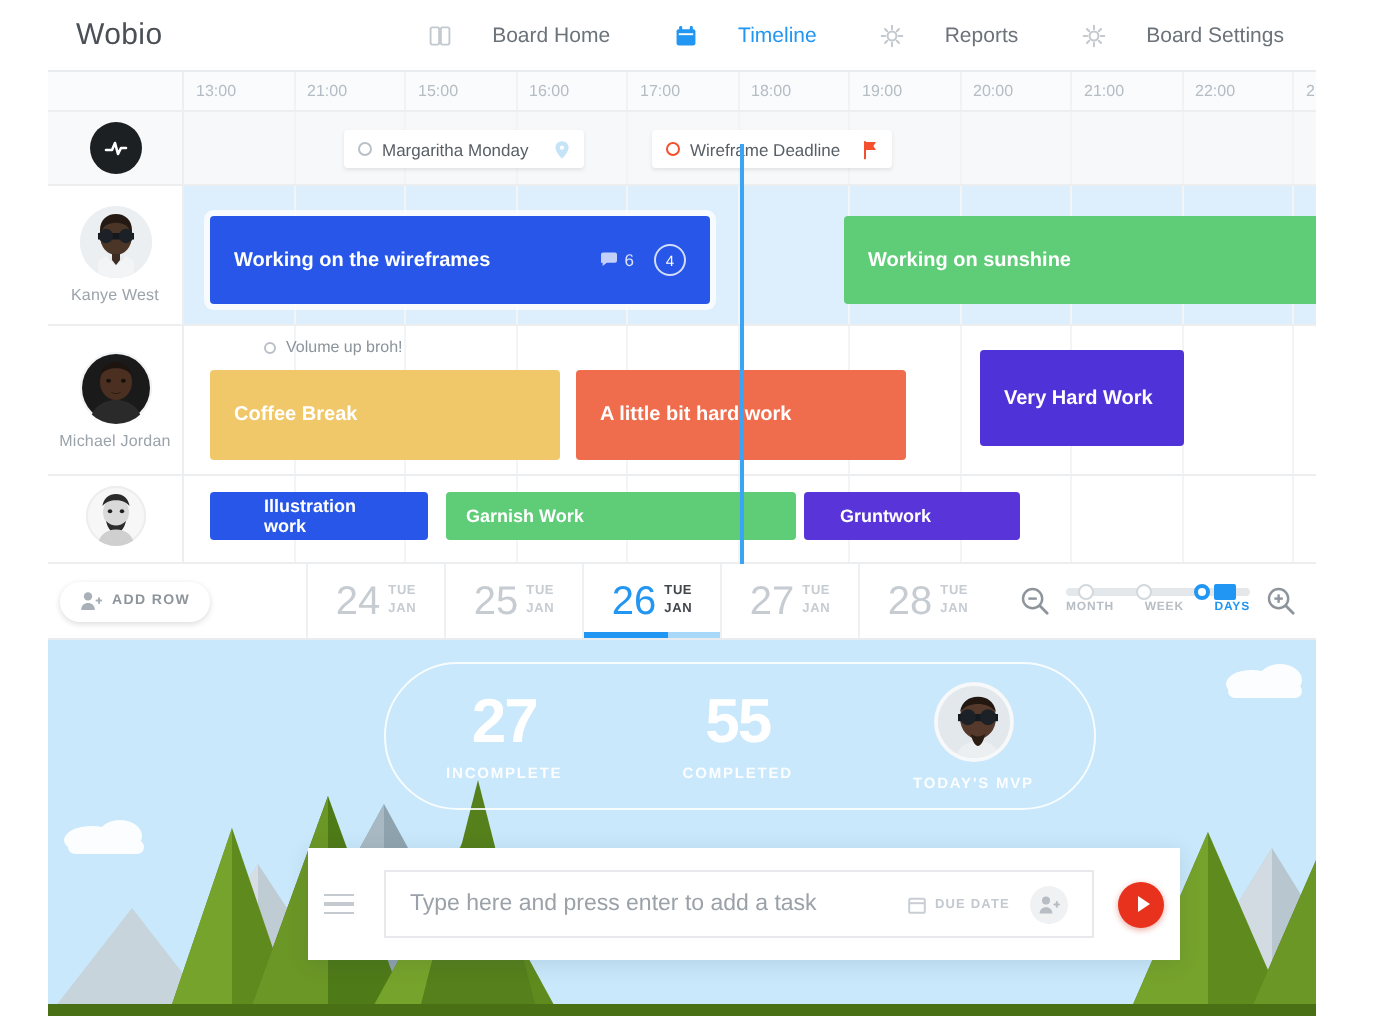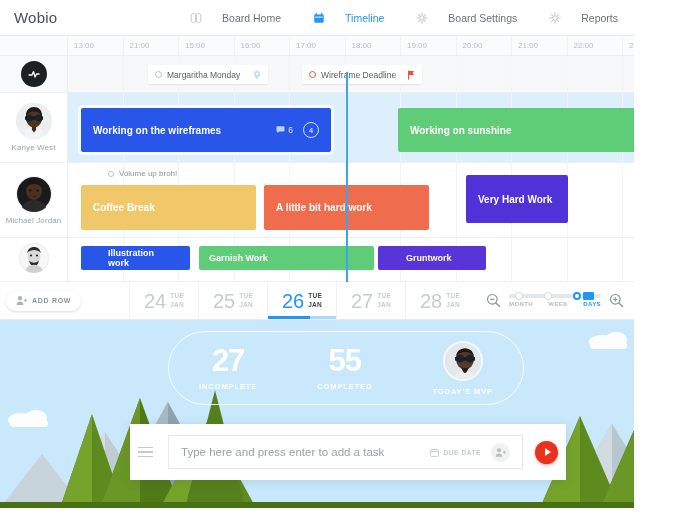--- a/index.html
+++ b/index.html
@@ -1,21 +1,21 @@
 <!DOCTYPE html>
 <html><head>
 <meta charset="utf-8">
 <style>
   * { box-sizing: border-box; margin: 0; padding: 0; }
   body {
     width: 690px; height: 518px;
     font-family: "Liberation Sans", sans-serif;
     background: #fff; overflow: hidden; position: relative;
   }
-  .app { width: 634px; height: 518px; position: relative; overflow: hidden; }
+  .app { width: 634px; height: 518px; position: relative; overflow: hidden; margin-left: 24px; }
 
   
   .header {
     height: 36px; background: #ffffff; border-bottom: 1px solid #e9ecef;
     display: flex; align-items: center; position: relative; z-index: 40;
   }
   .logo {
     font-size: 15px; color: #4a5056; letter-spacing: .2px;
     padding-left: 14px; font-weight: 400;
   }
@@ -196,55 +196,55 @@
       </div>
 
       <div class="nav-item active">
         <svg class="nav-icn" viewBox="0 0 14 14">
           <rect x="1.5" y="3" width="11" height="9.5" rx="1.2" fill="#2196f3"></rect>
           <rect x="3" y="1.2" width="1.8" height="3" rx=".8" fill="#2196f3"></rect>
           <rect x="9.2" y="1.2" width="1.8" height="3" rx=".8" fill="#2196f3"></rect>
           <rect x="2.8" y="5.4" width="8.4" height="1.1" fill="#fff"></rect>
         </svg>
         <span>Timeline</span>
+      </div>
+
+      <div class="nav-item">
+        <svg class="nav-icn" viewBox="0 0 14 14">
+          <circle cx="7" cy="7" r="2.6" fill="none" stroke="#c3c9cf" stroke-width="1.2"></circle>
+          <g stroke="#c3c9cf" stroke-width="1.2" stroke-linecap="round">
+            <line x1="7" y1="1" x2="7" y2="3"></line>
+              <line x1="7" y1="11" x2="7" y2="13"></line>
+            <line x1="1" y1="7" x2="3" y2="7"></line>
+              <line x1="11" y1="7" x2="13" y2="7"></line>
+            <line x1="2.9" y1="2.9" x2="4.2" y2="4.2"></line>
+              <line x1="9.8" y1="9.8" x2="11.1" y2="11.1"></line>
+            <line x1="11.1" y1="2.9" x2="9.8" y2="4.2"></line>
+              <line x1="4.2" y1="9.8" x2="2.9" y2="11.1"></line>
+          </g>
+        </svg>
+        <span>Reports</span>
       </div>
 
       <div class="nav-item">
         <svg class="nav-icn" viewBox="0 0 14 14">
           <circle cx="7" cy="7" r="2.6" fill="none" stroke="#c3c9cf" stroke-width="1.2"></circle>
           <g stroke="#c3c9cf" stroke-width="1.2" stroke-linecap="round">
             <line x1="7" y1="1" x2="7" y2="3"></line>
               <line x1="7" y1="11" x2="7" y2="13"></line>
             <line x1="1" y1="7" x2="3" y2="7"></line>
               <line x1="11" y1="7" x2="13" y2="7"></line>
             <line x1="2.9" y1="2.9" x2="4.2" y2="4.2"></line>
               <line x1="9.8" y1="9.8" x2="11.1" y2="11.1"></line>
             <line x1="11.1" y1="2.9" x2="9.8" y2="4.2"></line>
               <line x1="4.2" y1="9.8" x2="2.9" y2="11.1"></line>
           </g>
         </svg>
         <span>Board Settings</span>
       </div>
-
-      <div class="nav-item">
-        <svg class="nav-icn" viewBox="0 0 14 14">
-          <circle cx="7" cy="7" r="2.6" fill="none" stroke="#c3c9cf" stroke-width="1.2"></circle>
-          <g stroke="#c3c9cf" stroke-width="1.2" stroke-linecap="round">
-            <line x1="7" y1="1" x2="7" y2="3"></line>
-              <line x1="7" y1="11" x2="7" y2="13"></line>
-            <line x1="1" y1="7" x2="3" y2="7"></line>
-              <line x1="11" y1="7" x2="13" y2="7"></line>
-            <line x1="2.9" y1="2.9" x2="4.2" y2="4.2"></line>
-              <line x1="9.8" y1="9.8" x2="11.1" y2="11.1"></line>
-            <line x1="11.1" y1="2.9" x2="9.8" y2="4.2"></line>
-              <line x1="4.2" y1="9.8" x2="2.9" y2="11.1"></line>
-          </g>
-        </svg>
-        <span>Reports</span>
-      </div>
     </div>
   </div>
 
   <div class="timeline">
 
     <div class="ruler">
       <div class="rl-corner"></div>
       <div class="rl-hours">
         <div class="rl-h">13:00</div>
         <div class="rl-h">21:00</div>
@@ -425,21 +425,21 @@
             <div class="lane-col"></div>
           <div class="lane-col"></div>
             <div class="lane-col"></div>
         </div>
         <div class="bar" style="left:13px;width:109px;top:8px;height:24px;background:#2756e8;font-size:9px;padding:0 27px">
           <span>Illustration work</span>
         </div>
         <div class="bar" style="left:131px;width:175px;top:8px;height:24px;background:#5fcc77;font-size:9px;padding:0 10px">
           <span>Garnish Work</span>
         </div>
-        <div class="bar" style="left:310px;width:108px;top:8px;height:24px;background:#5834d9;font-size:9px;padding:0 28px">
+        <div class="bar" style="left:310px;width:108px;top:8px;height:24px;background:#5834d9;font-size:9px;padding:0 18px">
           <span>Gruntwork</span>
         </div>
       </div>
     </div>
 
     <div class="playhead"></div>
   </div>
 
   <div class="datenav">
     <div class="addrow">

